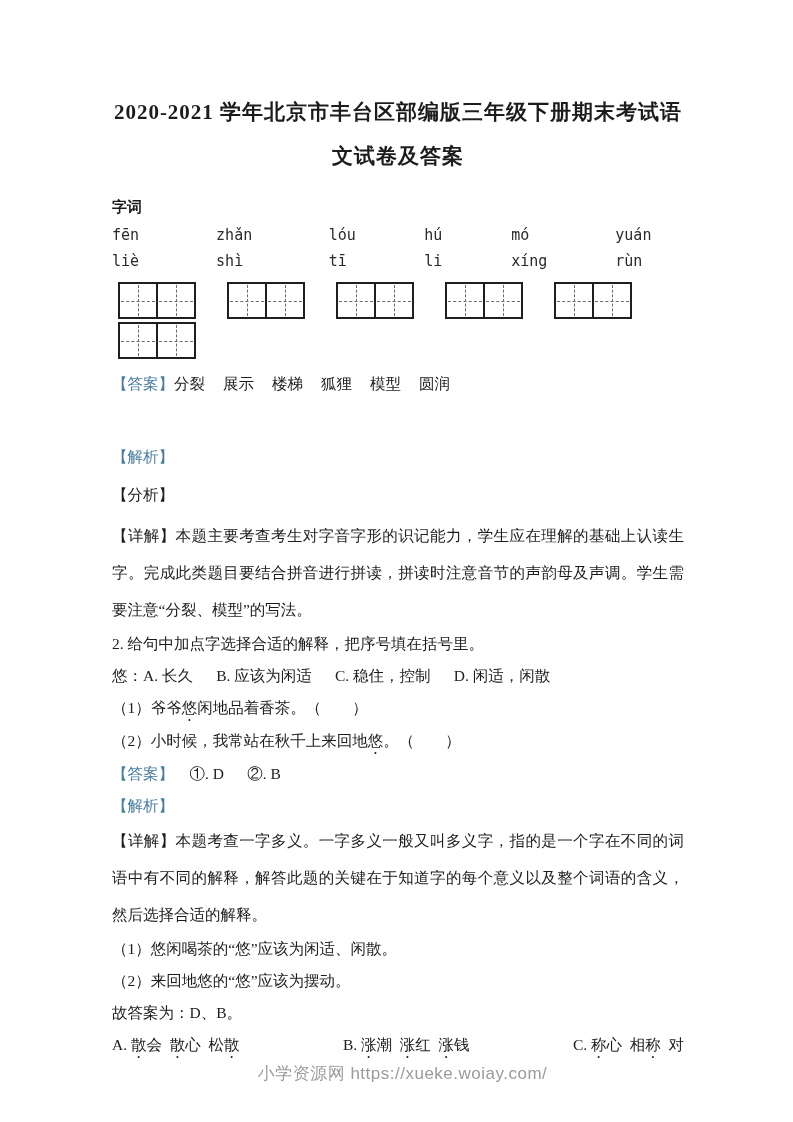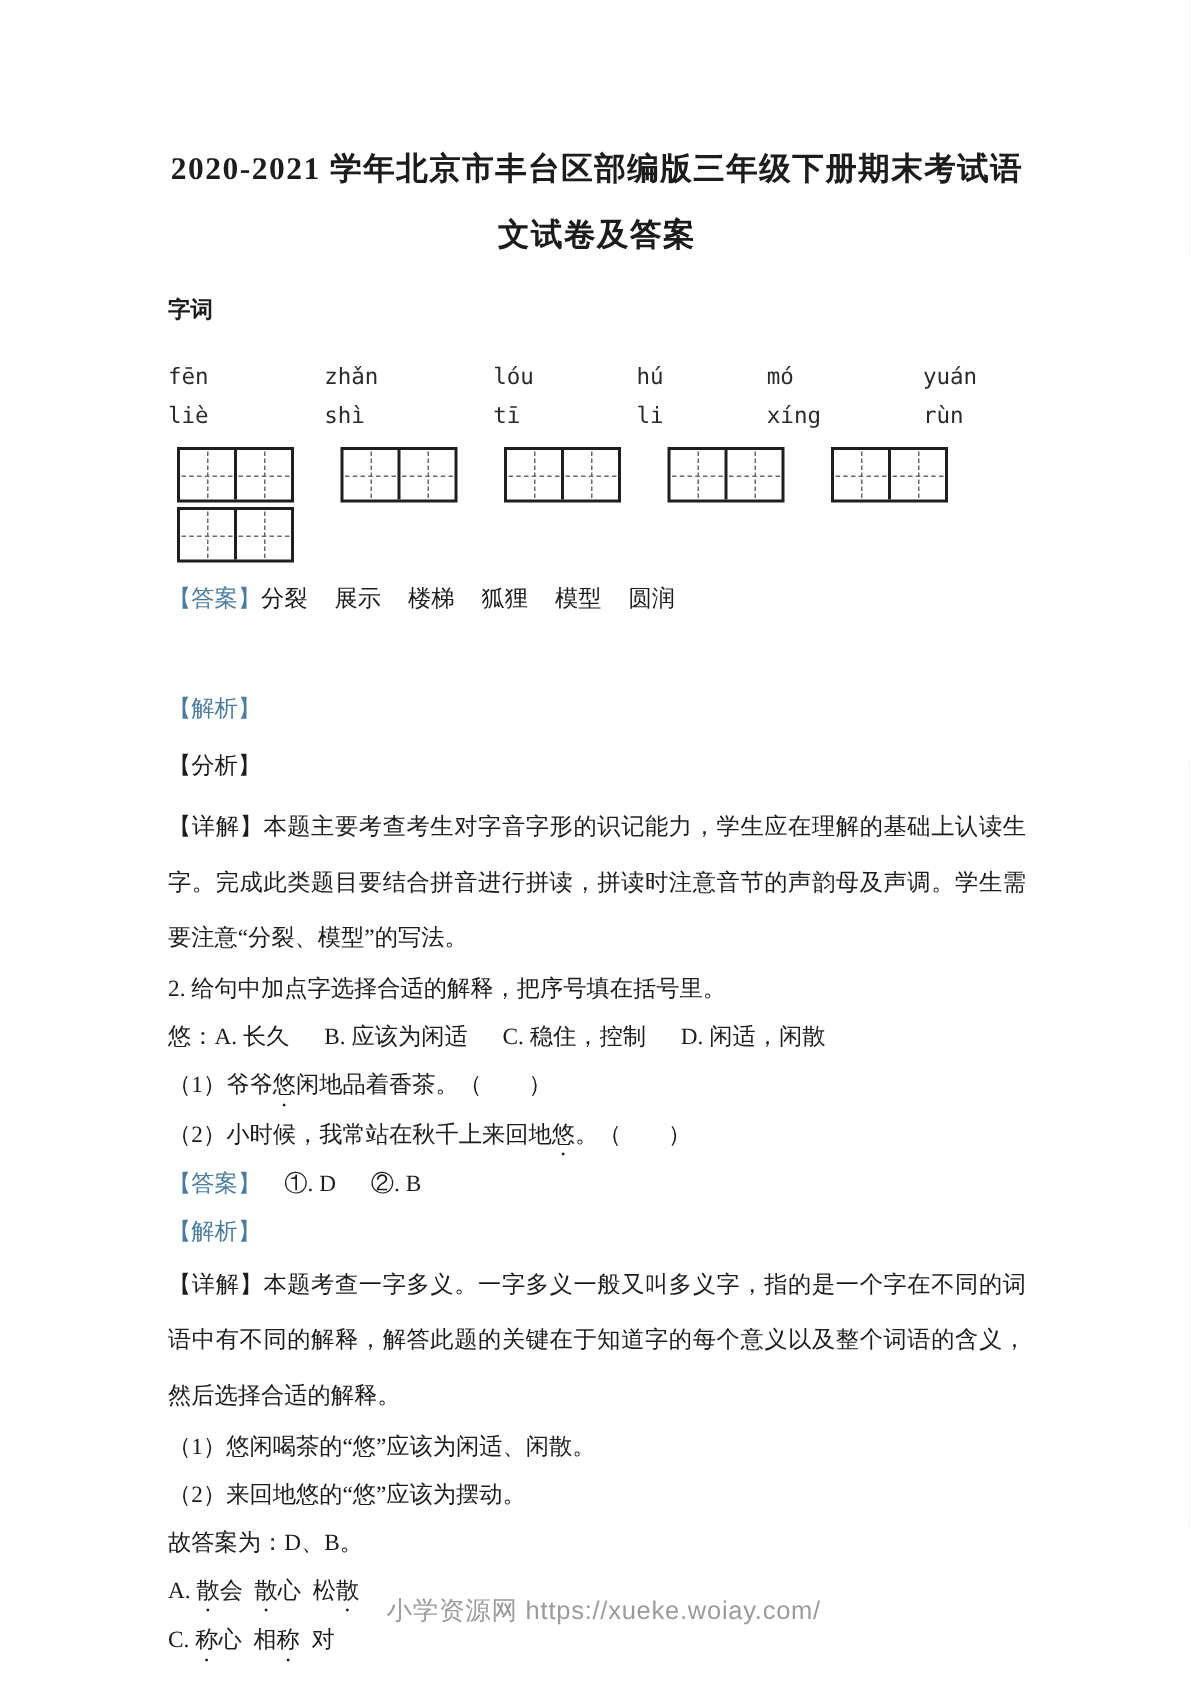--- a/index.html
+++ b/index.html
@@ -14,21 +14,21 @@
   .title { margin:0; font-size:21px; font-weight:bold; text-align:center; line-height:44px; letter-spacing:1px; }
   .title div { white-space:nowrap; }
 
   .heading { margin:14px 0 0 0; font-size:15px; font-weight:bold; line-height:30px;
              font-family:"Liberation Sans","DejaVu Sans",sans-serif; }
 
   .line { margin:0; font-size:15.5px; line-height:32px; white-space:pre-wrap; }
   .para { margin:0; font-size:15.5px; line-height:37px; text-align:justify; }
   .blue { color:var(--accent); }
 
-  .pinyin-row { display:flex; gap:44px; margin-top:16px; line-height:26px;
+  .pinyin-row { display:flex; gap:44px; margin-top:0; line-height:26px;
                 font-family:"DejaVu Sans Mono","Liberation Mono",monospace; font-size:15px; color:#2a2a2a; }
 
   .grids { margin-top:8px; margin-left:6px; }
   .grid-row { display:flex; gap:31px; }
   .grid-row.second { margin-top:3px; }
   .grid-block { display:flex; border:2px solid #1f1f1f; background:#fff; }
   .grid-cell { width:36px; height:33px; position:relative; }
   .grid-cell + .grid-cell { border-left:2px solid #1f1f1f; }
   .grid-cell::before { content:""; position:absolute; left:1px; right:1px; top:50%; border-top:1px dashed #6a6a6a; }
   .grid-cell::after  { content:""; position:absolute; top:1px; bottom:1px; left:50%; border-left:1px dashed #6a6a6a; }
@@ -40,21 +40,21 @@
   .gap-lg { margin-top:44px; }
   .gap-sm { margin-top:6px; }
 
   .em-dot {
     -webkit-text-emphasis:filled dot #1c1c1c;
     text-emphasis:filled dot #1c1c1c;
     -webkit-text-emphasis-position:under;
     text-emphasis-position:under left;
   }
 
-  .options-row { display:flex; justify-content:space-between; margin:0; font-size:15.5px; line-height:32px; white-space:pre-wrap;flex-direction:column; }
+  .options-row { display:flex; justify-content:space-between; margin:0; font-size:15.5px; line-height:32px; white-space:pre-wrap; }
 
   .footer { position:absolute; left:12px; right:0; top:1062px; text-align:center;
             font-family:"Liberation Sans","DejaVu Sans",sans-serif;
             font-size:17px; color:var(--footer-color); letter-spacing:0.5px; }
 </style>
 </head>
 <body>
 
 <div class="page" style="--accent: #4a7da1; --footer-color: #9b9b9b;">
   <div class="content">
@@ -121,19 +121,20 @@
     <p class="line"><span class="blue">【答案】</span><span>    ①. D      ②. B</span></p>
 
     <p class="line blue">【解析】</p>
     <p class="para">【详解】本题考查一字多义。一字多义一般又叫多义字，指的是一个字在不同的词语中有不同的解释，解答此题的关键在于知道字的每个意义以及整个词语的含义，然后选择合适的解释。</p>
     <p class="line">（1）悠闲喝茶的“悠”应该为闲适、闲散。</p>
     <p class="line">（2）来回地悠的“悠”应该为摆动。</p>
     <p class="line">故答案为：D、B。</p>
 
     <div class="options-row">
       <span><span>A. </span><span class="em-dot">散</span><span>会  </span><span class="em-dot">散</span><span>心  松</span><span class="em-dot">散</span></span>
+      <span><span>B. </span><span class="em-dot">涨</span><span>潮  </span><span class="em-dot">涨</span><span>红  </span><span class="em-dot">涨</span><span>钱</span></span>
       <span><span>C. </span><span class="em-dot">称</span><span>心  相</span><span class="em-dot">称</span><span>  对</span></span>
     </div>
 
   </div>
 
   <div class="footer">小学资源网 https://xueke.woiay.com/</div>
 </div>
 
 </body></html>

